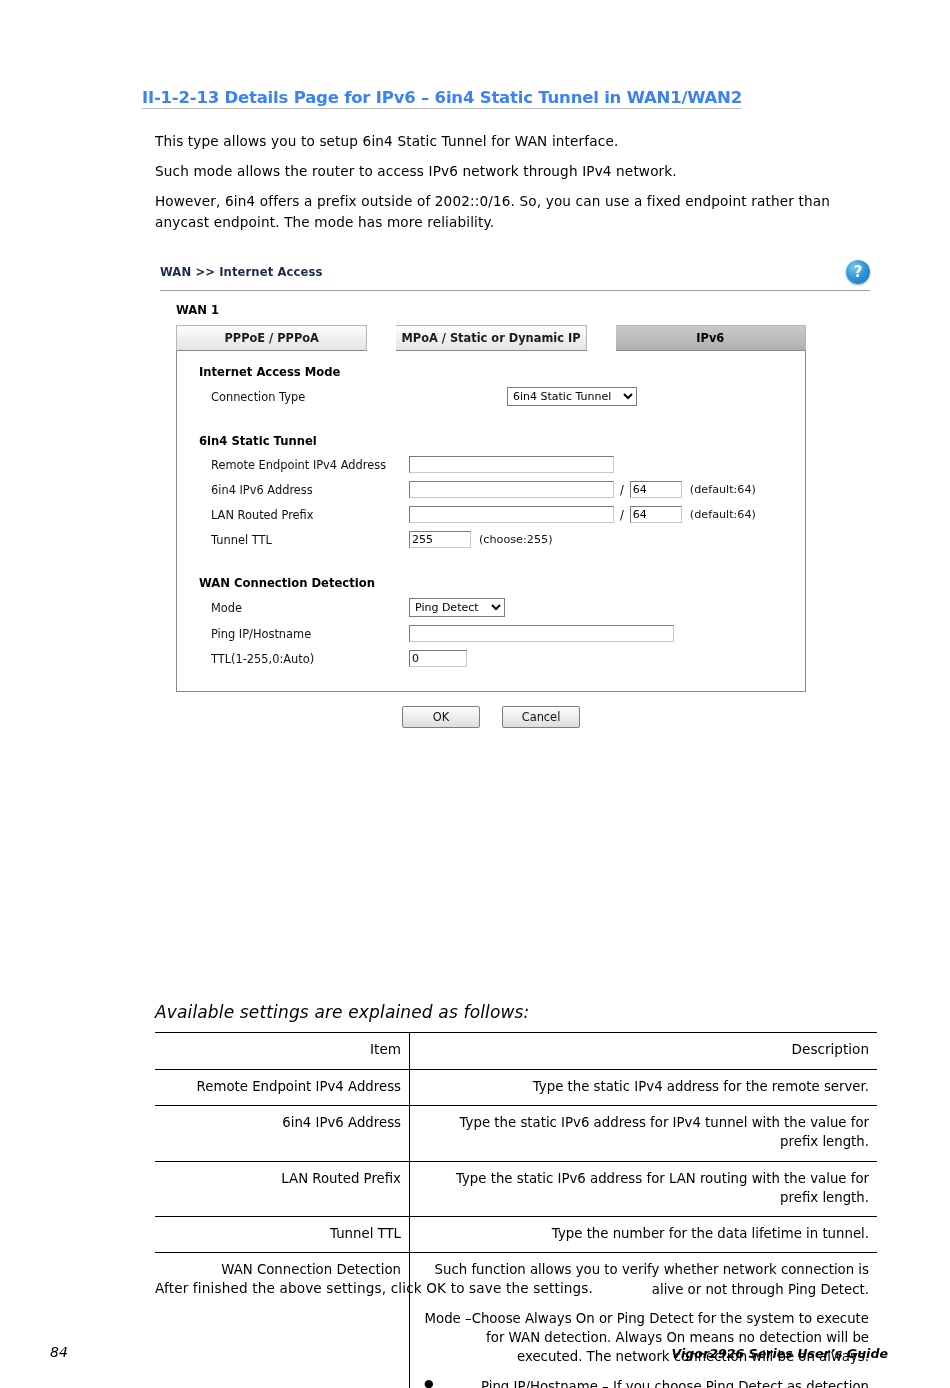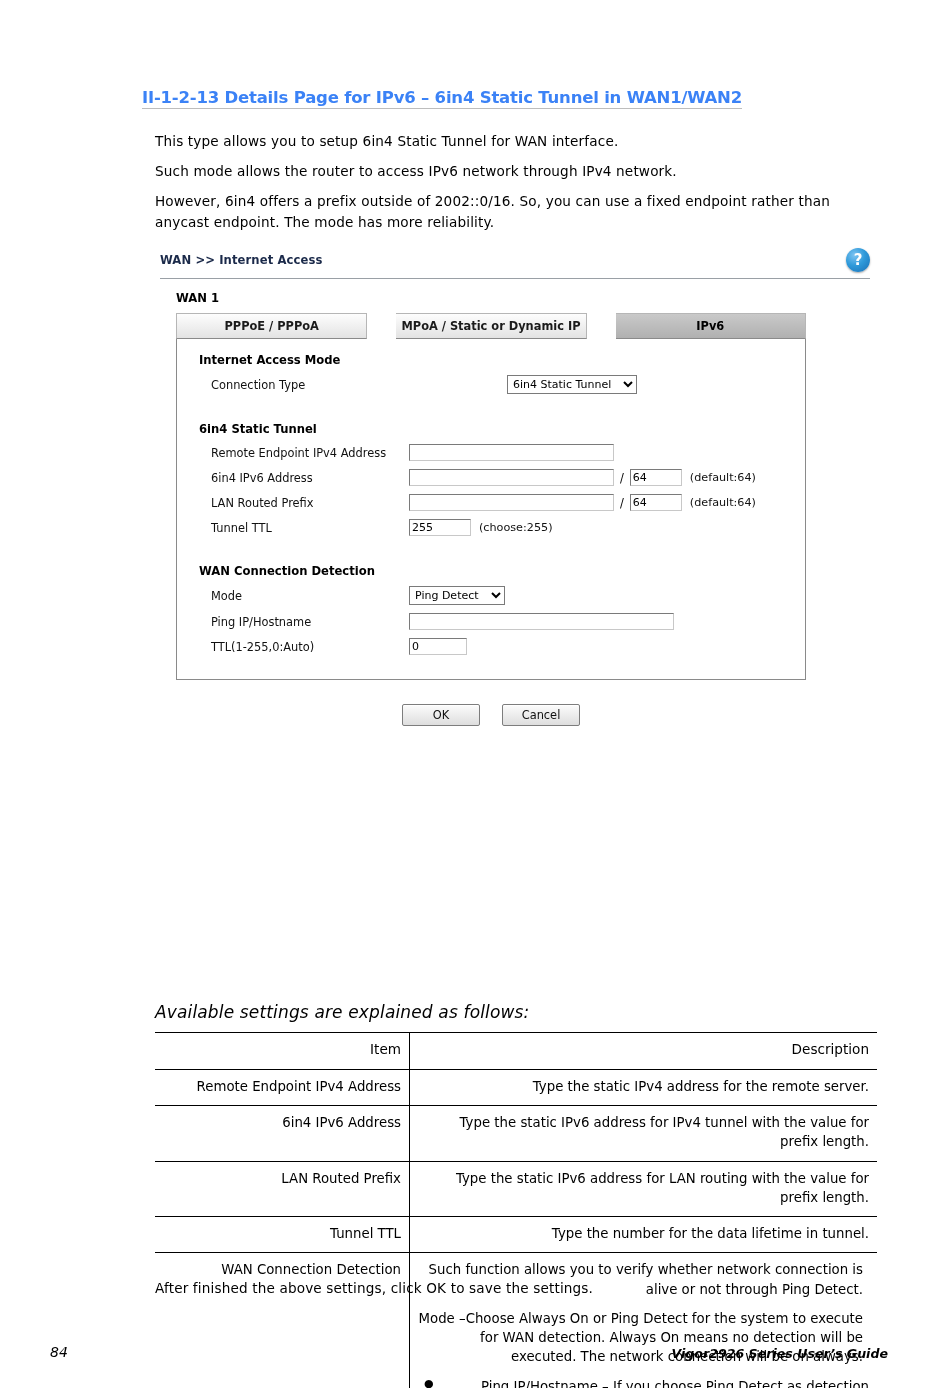--- a/index.html
+++ b/index.html
@@ -46,21 +46,21 @@
     letter-spacing: 0.15px;
   }
   .intro.p1 { top: 131px; }
   .intro.p2 { top: 161px; }
   .intro.p3 { top: 191px; }
 
   
   .shot {
     position: absolute;
     left: 160px;
-    top: 248px;
+    top: 260px;
     width: 710px;
   }
   .shot-header {
     display: flex;
     align-items: center;
     justify-content: space-between;
     border-bottom: 1px solid #9aa0a6;
     padding-bottom: 6px;
   }
   .shot-title {
@@ -180,21 +180,21 @@
     box-sizing: border-box;
   }
   .sel.w-conn { width: 130px; }
   .sel.w-mode { width: 96px; }
 
   
   .ctrl-offset-ct { margin-left: 98px; }
 
   
   .btn-row {
-    margin-top: 24px;
+    margin-top: 14px;
     margin-left: 16px;
     width: 630px;
     display: flex;
     justify-content: center;
     gap: 22px;
   }
   .btn {
     font-family: "DejaVu Sans", sans-serif;
     font-size: 11.4px;
     padding: 3px 0;
@@ -243,21 +243,21 @@
   table.settings tbody tr {
     border-bottom: 1px solid #000;
   }
   table.settings tbody tr:last-child {
     border-bottom: 1.6px solid #000;
   }
   table.settings .col-item {
     width: 238px;
     border-right: 1px solid #000;
   }
-  .wcd-p { margin: 0 6px 10px 0; }
+  .wcd-p { margin: 0 0 10px 0; }
   .wcd-p:last-child { margin-bottom: 0; }
   ul.bullets {
     margin: 0;
     padding: 0 0 0 24px;
     list-style: none;
   }
   ul.bullets li {
     position: relative;
     margin-bottom: 10px;
     line-height: 1.45;

